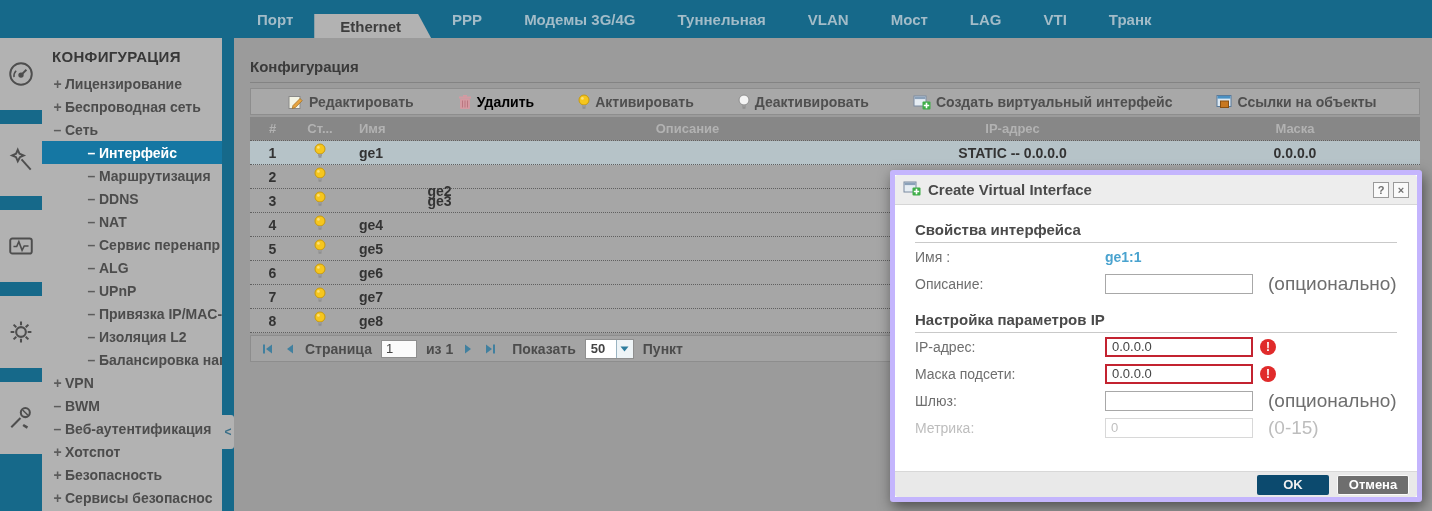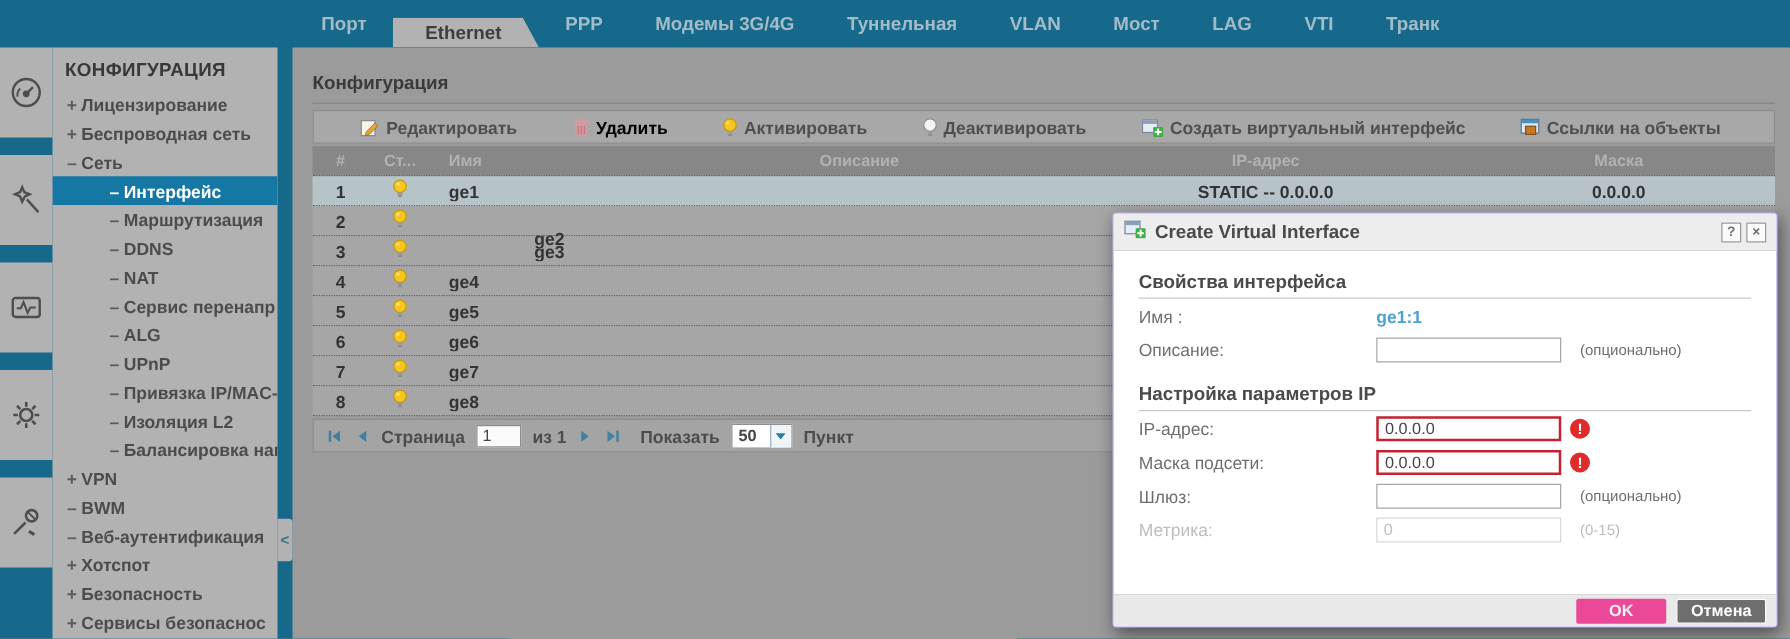--- a/index.html
+++ b/index.html
@@ -52,21 +52,21 @@
   .pager { position:absolute; left:16px; right:12px; top:297px; height:27px; background:#a4a4a4; border:1px solid #8d8d8d;
            display:flex; align-items:center; gap:9px; padding-left:10px; font-size:14px; font-weight:bold; color:#4c4c4c; }
   .pbtn { display:flex; align-items:center; cursor:default; }
   .page-input { width:36px; height:18px; border:1px solid #8f8f8f; background:#fbfbfb; font-size:13px; padding:0 4px;
                 font-family:"Liberation Sans",sans-serif; color:#444; }
   .size-select { display:flex; align-items:stretch; height:20px; border:1px solid #8f8f8f; background:#fff; }
   .size-value { width:30px; display:flex; align-items:center; padding-left:5px; font-size:13px; color:#444; }
   .size-chevron { width:17px; background:#eef4f7; border-left:1px solid #9ab4c2; display:flex; align-items:center; justify-content:center; }
 
   
-  .modal { position:absolute; left:890px; top:170px; width:532px; height:332px; background:#fff; border:1px solid #c4b5fd;
+  .modal { position:absolute; left:890px; top:170px; width:532px; height:332px; background:#fff; border:5px solid #c4b5fd;
            border-radius:3px; box-shadow:2px 5px 14px rgba(0,0,0,.5); z-index:10; }
   .modal-header { height:30px; background:#ededed; border-bottom:1px solid #d6d6d6; border-radius:3px 3px 0 0;
                   display:flex; align-items:center; padding:0 8px; }
   .modal-title { font-weight:bold; color:#4a4a4a; font-size:15px; margin-left:7px; flex:1; }
   .mini-btn { width:16px; height:16px; border:1px solid #9a9a9a; background:#fafafa; color:#6f6f6f; font-size:11px; font-weight:bold;
               display:flex; align-items:center; justify-content:center; margin-left:4px; cursor:default; }
   .modal-body { padding:0 20px; }
   .msec-title { font-weight:bold; color:#4a4a4a; font-size:15px; margin-top:16px; height:22px; border-bottom:1px solid #c9c9c9; }
   .msec:nth-of-type(2) .msec-title { margin-top:14px; }
   .frow { display:flex; align-items:center; height:27px; }
@@ -74,27 +74,27 @@
   .msec:nth-of-type(2) .frow:first-of-type { margin-top:8px; }
   .flabel { width:190px; flex:0 0 auto; color:#6e6e6e; font-size:14px; }
   .frow.disabled .flabel { color:#bdbdbd; }
   .fstatic { color:#4aa3cf; font-size:14px; font-weight:bold; }
   .finput { width:148px; height:20px; border:1px solid #a8a8a8; background:#fff; font-size:13px; padding:0 5px;
             font-family:"Liberation Sans",sans-serif; color:#444; }
   .finput.error { border:2px solid #c32330; }
   .finput:disabled { border:1px solid #d8d8d8; color:#c0c0c0; background:#fff; }
   .err-badge { width:16px; height:16px; flex:0 0 auto; border-radius:50%; background:#e02b2b; color:#fff; font-weight:bold; font-size:12px;
                display:flex; align-items:center; justify-content:center; margin-left:7px; }
-  .fnote { color:#6e6e6e; font-size:12px; margin-left:15px; }
+  .fnote { color:#6e6e6e; font-size:19px; margin-left:15px; }
   .frow.disabled .fnote { color:#bdbdbd; }
   .modal-footer { position:absolute; left:0; right:0; bottom:0; height:26px; background:#e9e9e9; border-top:1px solid #d8d8d8;
                   border-radius:0 0 3px 3px; display:flex; align-items:center; justify-content:flex-end; gap:8px; padding-right:8px; }
   .dlg-btn { height:20px; min-width:72px; display:flex; align-items:center; justify-content:center; font-size:13px; font-weight:bold;
              border-radius:2px; padding:0 10px; cursor:default; }
-  .dlg-btn.ok { background:#ec4899; color:#f0f0f0; }
+  .dlg-btn.ok { background:#0c4a6e; color:#f0f0f0; }
   .dlg-btn.cancel { background:#6e6e6e; color:#fff; border:1px solid #fafafa; }
 </style>
 </head>
 <body>
 
 <div class="tab-band">
   <div class="tabs">
       <div class="tab">Порт</div>
       <div class="tab active">Ethernet</div>
       <div class="tab">PPP</div>

